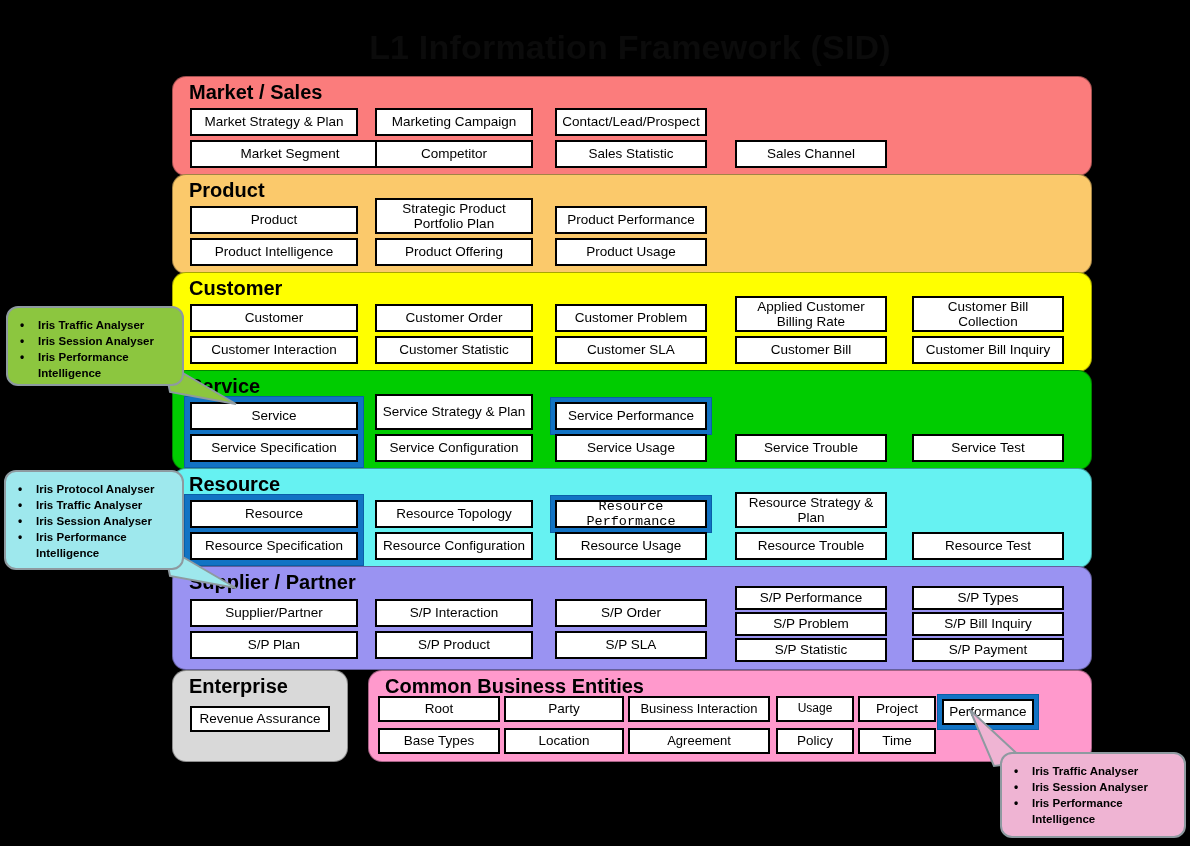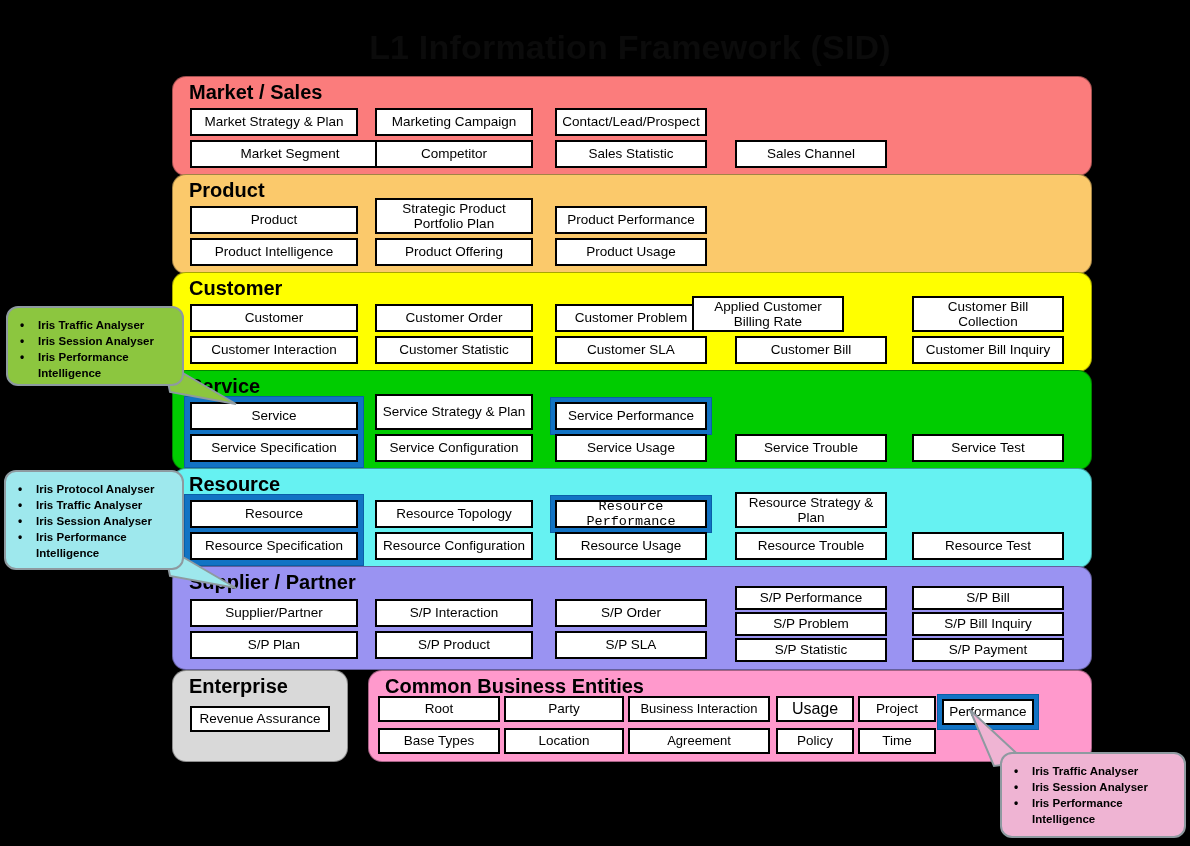--- a/index.html
+++ b/index.html
@@ -87,21 +87,21 @@
       <div class="ebox" style="left: 555px; top: 238px; width: 152px; height: 28px;">Product Usage</div>
       <div class="band" style="left: 172px; top: 272px; width: 920px; height: 100px; background: rgb(255, 255, 0);">
         <div class="band-title">Customer</div>
       </div>
       <div class="ebox" style="left: 190px; top: 304px; width: 168px; height: 28px;">Customer</div>
       <div class="ebox" style="left: 190px; top: 336px; width: 168px; height: 28px;">Customer Interaction</div>
       <div class="ebox" style="left: 375px; top: 304px; width: 158px; height: 28px;">Customer Order</div>
       <div class="ebox" style="left: 375px; top: 336px; width: 158px; height: 28px;">Customer Statistic</div>
       <div class="ebox" style="left: 555px; top: 304px; width: 152px; height: 28px;">Customer Problem</div>
       <div class="ebox" style="left: 555px; top: 336px; width: 152px; height: 28px;">Customer SLA</div>
-      <div class="ebox two-line" style="left: 692px; top: 296px; width: 152px; height: 36px;">Applied Customer Billing Rate</div>
+      <div class="ebox two-line" style="left: 735px; top: 296px; width: 152px; height: 36px;">Applied Customer Billing Rate</div>
       <div class="ebox" style="left: 735px; top: 336px; width: 152px; height: 28px;">Customer Bill</div>
       <div class="ebox two-line" style="left: 912px; top: 296px; width: 152px; height: 36px;">Customer Bill Collection</div>
       <div class="ebox" style="left: 912px; top: 336px; width: 152px; height: 28px;">Customer Bill Inquiry</div>
       <div class="band" style="left: 172px; top: 370px; width: 920px; height: 100px; background: rgb(0, 204, 0);">
         <div class="band-title">Service</div>
       </div>
       <div class="hl" style="left: 184px; top: 396px; width: 180px; height: 72px;"></div>
       <div class="ebox" style="left: 190px; top: 402px; width: 168px; height: 28px;">Service</div>
       <div class="ebox" style="left: 190px; top: 434px; width: 168px; height: 28px;">Service Specification</div>
       <div class="ebox two-line" style="left: 375px; top: 394px; width: 158px; height: 36px;">Service Strategy &amp; Plan</div>
@@ -130,40 +130,40 @@
       </div>
       <div class="ebox" style="left: 190px; top: 599px; width: 168px; height: 28px;">Supplier/Partner</div>
       <div class="ebox" style="left: 190px; top: 631px; width: 168px; height: 28px;">S/P Plan</div>
       <div class="ebox" style="left: 375px; top: 599px; width: 158px; height: 28px;">S/P Interaction</div>
       <div class="ebox" style="left: 375px; top: 631px; width: 158px; height: 28px;">S/P Product</div>
       <div class="ebox" style="left: 555px; top: 599px; width: 152px; height: 28px;">S/P Order</div>
       <div class="ebox" style="left: 555px; top: 631px; width: 152px; height: 28px;">S/P SLA</div>
       <div class="ebox" style="left: 735px; top: 586px; width: 152px; height: 24px;">S/P Performance</div>
       <div class="ebox" style="left: 735px; top: 612px; width: 152px; height: 24px;">S/P Problem</div>
       <div class="ebox" style="left: 735px; top: 638px; width: 152px; height: 24px;">S/P Statistic</div>
-      <div class="ebox" style="left: 912px; top: 586px; width: 152px; height: 24px;">S/P Bill</div>
+      <div class="ebox" style="left: 912px; top: 586px; width: 152px; height: 24px;">S/P Types</div>
       <div class="ebox" style="left: 912px; top: 612px; width: 152px; height: 24px;">S/P Bill Inquiry</div>
       <div class="ebox" style="left: 912px; top: 638px; width: 152px; height: 24px;">S/P Payment</div>
     </div>
 
   <div id="bottom-root">
       <div class="band" style="left: 172px; top: 670px; width: 176px; height: 92px; background: rgb(217, 217, 217);">
         <div class="band-title">Enterprise</div>
       </div>
       <div class="ebox" style="left: 190px; top: 706px; width: 140px; height: 26px;">Revenue Assurance</div>
       <div class="band" style="left: 368px; top: 670px; width: 724px; height: 92px; background: rgb(255, 153, 204);">
         <div class="band-title">Common Business Entities</div>
       </div>
       <div class="ebox" style="left: 378px; top: 696px; width: 122px; height: 26px; font-size: 13.5px;">Root</div>
       <div class="ebox" style="left: 378px; top: 728px; width: 122px; height: 26px; font-size: 13.5px;">Base Types</div>
       <div class="ebox" style="left: 504px; top: 696px; width: 120px; height: 26px; font-size: 13.5px;">Party</div>
       <div class="ebox" style="left: 504px; top: 728px; width: 120px; height: 26px; font-size: 13.5px;">Location</div>
       <div class="ebox" style="left: 628px; top: 696px; width: 142px; height: 26px; font-size: 13px;">Business Interaction</div>
       <div class="ebox" style="left: 628px; top: 728px; width: 142px; height: 26px; font-size: 13px;">Agreement</div>
-      <div class="ebox" style="left: 776px; top: 696px; width: 78px; height: 26px; font-size: 16px;">Usage</div>
+      <div class="ebox" style="left: 776px; top: 696px; width: 78px; height: 26px; font-size: 12px;">Usage</div>
       <div class="ebox" style="left: 776px; top: 728px; width: 78px; height: 26px; font-size: 13.5px;">Policy</div>
       <div class="ebox" style="left: 858px; top: 696px; width: 78px; height: 26px; font-size: 13.5px;">Project</div>
       <div class="ebox" style="left: 858px; top: 728px; width: 78px; height: 26px; font-size: 13.5px;">Time</div>
       <div class="hl" style="left: 937px; top: 694px; width: 102px; height: 36px;"></div>
       <div class="ebox" style="left: 942px; top: 699px; width: 92px; height: 26px; font-size: 13.5px;">Performance</div>
     </div>
 
   <div id="callouts-root">
       <div class="tail" style="left: 160px; top: 358px; width: 80px; height: 70px;"><svg width="80" height="70" viewBox="0 0 80 70">
       <path d="M4,4 L76,46 L10,34 Z" fill="#8CC63F" stroke="#8e9aa0" stroke-width="2"></path>

